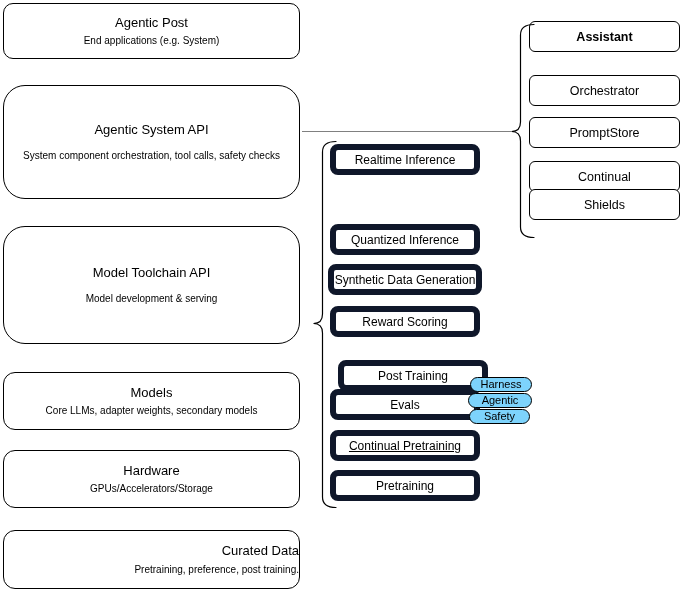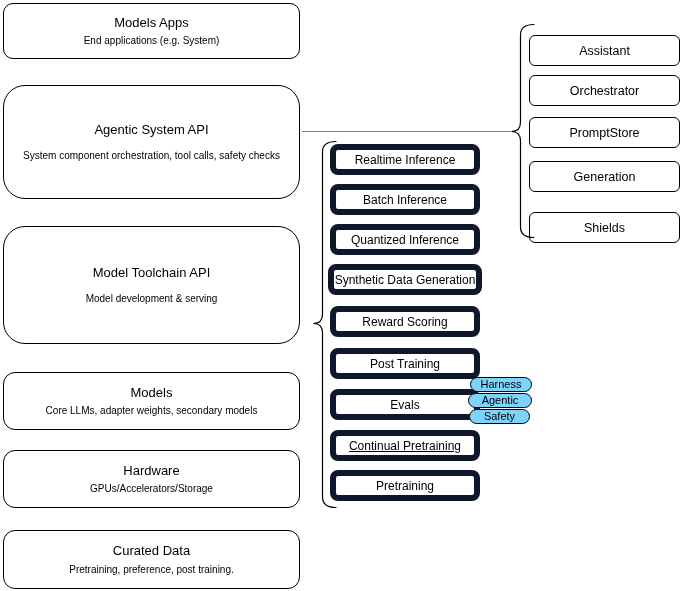--- a/index.html
+++ b/index.html
@@ -37,21 +37,21 @@
     font-size:11px;line-height:1;white-space:nowrap;
   }
   #wires{position:absolute;left:0;top:0;pointer-events:none;}
 </style>
 </head>
 <body>
 
 <div id="canvas">
 
   <div class="node lbox r10" style="top:3px;height:56px;">
-    <div class="title">Models Apps</div>
+    <div class="title">Agentic Post</div>
     <div class="subtitle">End applications (e.g. System)</div>
   </div>
 
   <div class="node lbox r24" style="top:85px;height:114px;">
     <div class="title">Agentic System API</div>
     <div class="subtitle">System component orchestration, tool calls, safety checks</div>
   </div>
 
   <div class="node lbox r24" style="top:226px;height:118px;">
     <div class="title">Model Toolchain API</div>
@@ -61,40 +61,39 @@
   <div class="node lbox r12" style="top:372px;height:58px;text-align:center;">
     <div class="title">Models</div>
     <div class="subtitle">Core LLMs, adapter weights, secondary models</div>
   </div>
 
   <div class="node lbox r12" style="top:450px;height:58px;">
     <div class="title">Hardware</div>
     <div class="subtitle">GPUs/Accelerators/Storage</div>
   </div>
 
-  <div class="node lbox r12" style="top:530px;height:59px;">
+  <div class="node lbox r12" style="top:530px;height:59px;align-items:flex-end;">
     <div class="title">Curated Data</div>
     <div class="subtitle">Pretraining, preference, post training.</div>
   </div>
 
   <div class="mbox" style="top:144px;">Realtime Inference</div>
-  <div class="mbox" style="top:184px;">Batch Inference</div>
   <div class="mbox" style="top:224px;">Quantized Inference</div>
   <div class="mbox" style="top:264px;left:328px;width:154px;">Synthetic Data Generation</div>
   <div class="mbox" style="top:306px;">Reward Scoring</div>
-  <div class="mbox" style="top:348px;">Post Training</div>
+  <div class="mbox" style="top:360px;margin-left:8px;">Post Training</div>
   <div class="mbox" style="top:389px;">Evals</div>
   <div class="mbox" style="top:430px;text-decoration:underline;">Continual Pretraining</div>
   <div class="mbox" style="top:470px;">Pretraining</div>
 
-  <div class="rbox" style="top:35px;">Assistant</div>
+  <div class="rbox" style="top:21px;font-weight:bold;">Assistant</div>
   <div class="rbox" style="top:75px;">Orchestrator</div>
   <div class="rbox" style="top:117px;">PromptStore</div>
-  <div class="rbox" style="top:161px;">Generation</div>
-  <div class="rbox" style="top:212px;">Shields</div>
+  <div class="rbox" style="top:161px;">Continual</div>
+  <div class="rbox" style="top:189px;">Shields</div>
 
   <svg id="wires" width="682" height="591" viewBox="0 0 682 591">
     <path d="M302 131.5 L511 131.5" stroke="#808080" stroke-width="1.2" fill="none"></path>
     <path d="M534 24.5 C526 24.5 520.5 27 520.5 35 L520.5 122 C520.5 128 518 131.5 511.5 131.5 C518 131.5 520.5 135 520.5 141 L520.5 227 C520.5 235 526 237.5 534 237.5" stroke="#000" stroke-width="1.2" fill="none" stroke-linecap="round"></path>
     <path d="M336 141.5 C328 141.5 322.5 144 322.5 152 L322.5 314 C322.5 320 320 323.5 313.5 323.5 C320 323.5 322.5 327 322.5 333 L322.5 497 C322.5 505 328 507.5 336 507.5" stroke="#000" stroke-width="1.2" fill="none" stroke-linecap="round"></path>
   </svg>
 
   <div class="oval" style="left:470px;top:377px;width:62px;height:15px;">Harness</div>
   <div class="oval" style="left:468px;top:393px;width:64px;height:15px;">Agentic</div>
   <div class="oval" style="left:469px;top:409px;width:61px;height:15px;">Safety</div>

